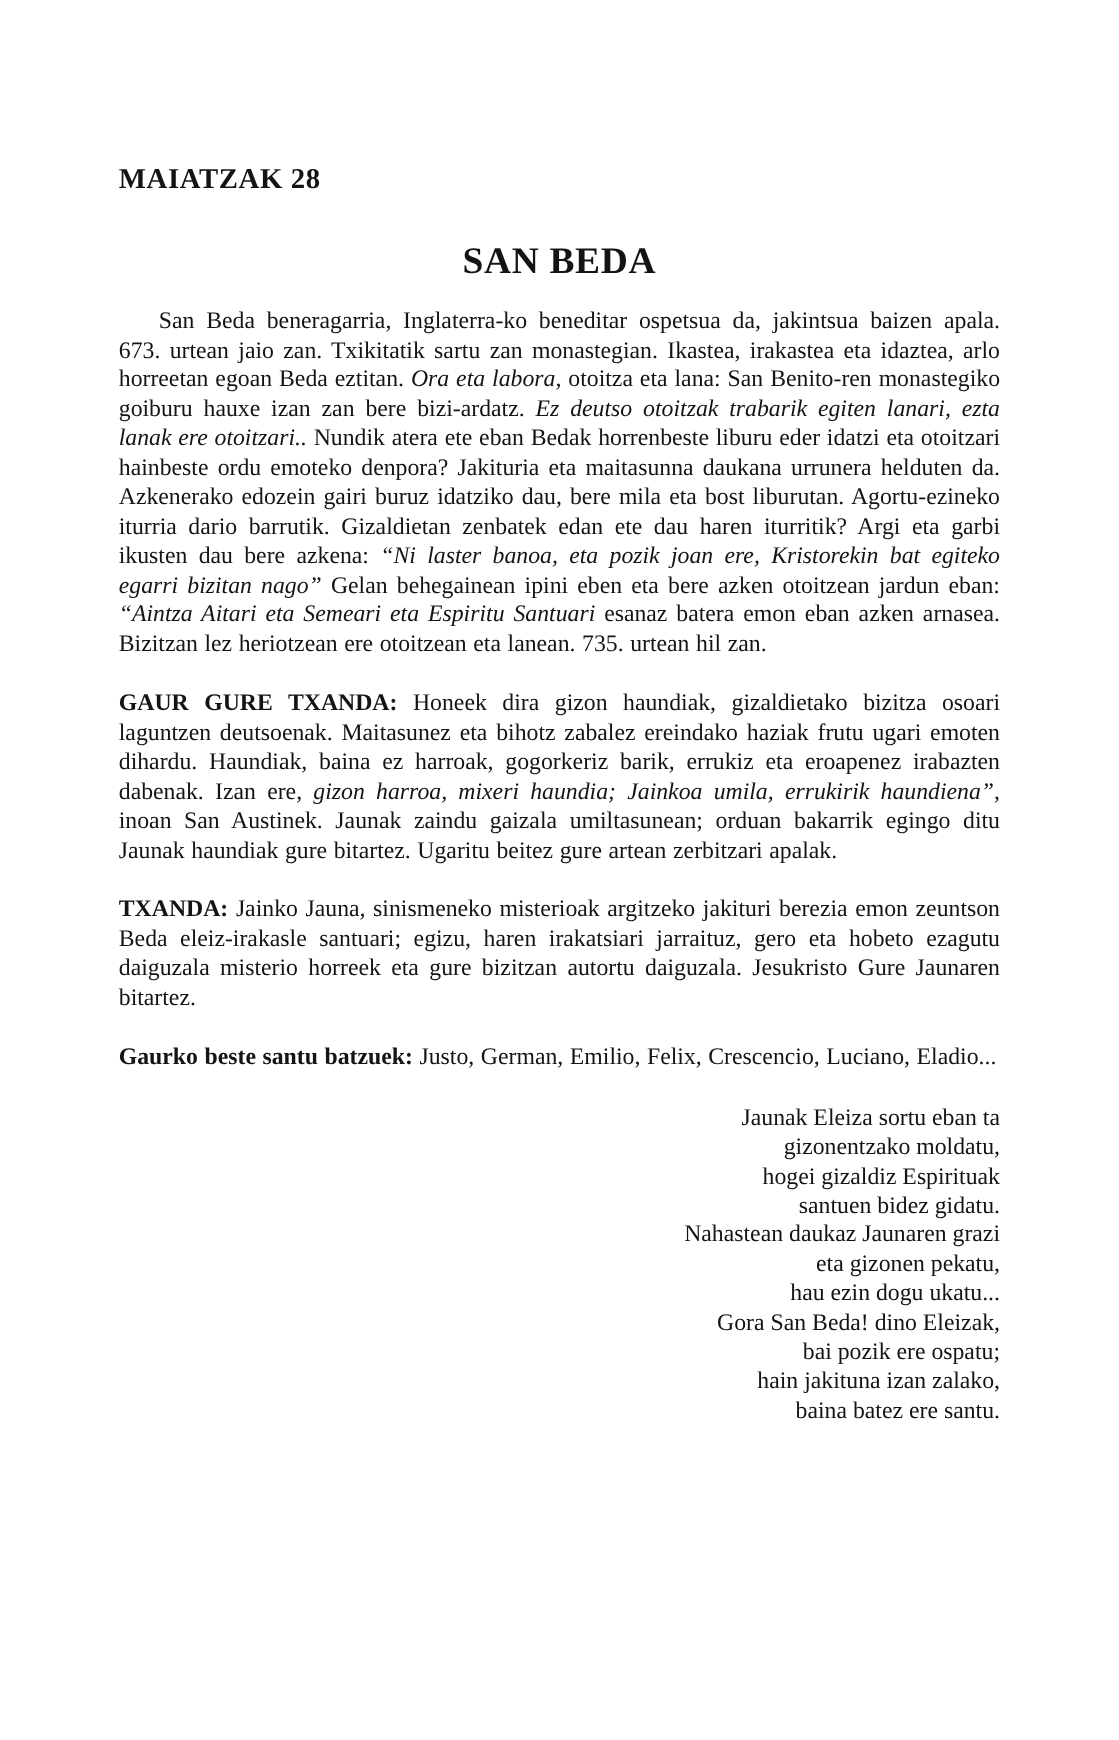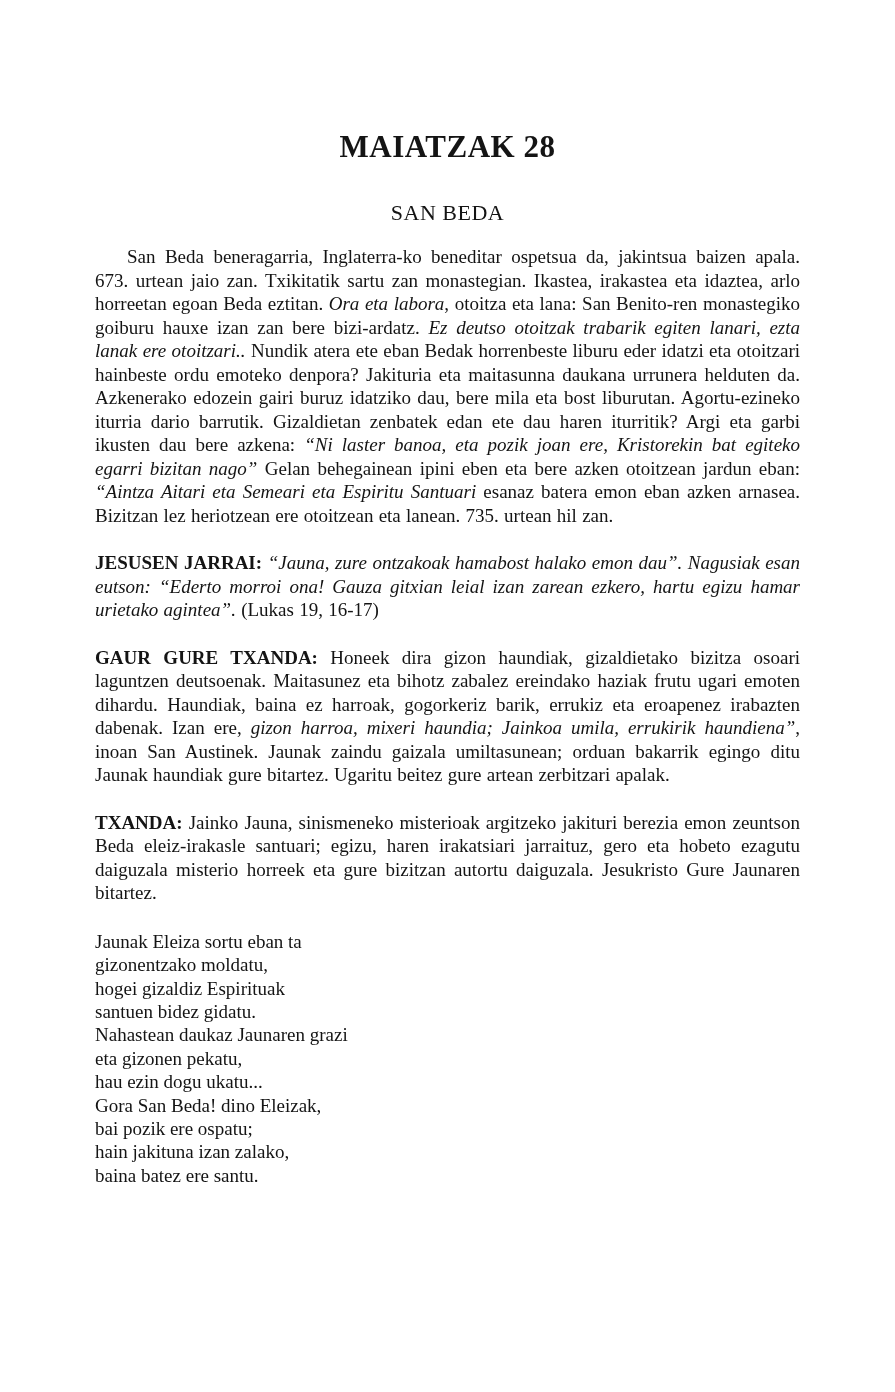--- a/index.html
+++ b/index.html
@@ -14,64 +14,63 @@
     margin: 0 auto;
     background: #ffffff;
     box-sizing: border-box;
     padding: 130px 95px 0 95px;
     font-family: "Liberation Serif", "DejaVu Serif", serif;
     color: #141414;
     overflow: hidden;
   }
   .heading-date {
     margin: 0;
-    text-align: center;
-    font-size: 31px;
+    font-size: 23px;
     font-weight: bold;
     letter-spacing: 0.5px;
     line-height: 1.1;
   }
   .heading-saint {
     margin: 37px 0 0 0;
     text-align: center;
-    font-size: 22px;
-    font-weight: normal;
+    font-size: 30px;
+    font-weight: bold;
     letter-spacing: 0.5px;
     line-height: 1.1;
   }
   .body-par {
     margin: 24px 0 0 0;
     font-size: 19px;
     line-height: 23.5px;
     text-align: justify;
     word-spacing: 0.5px;
   }
   .body-par.first {
     margin-top: 20px;
     text-indent: 32px;
   }
   .bold { font-weight: bold; }
   .italic { font-style: italic; margin-top: 33px; }
   .verse {
     margin: 25px 0 0 0;
     font-size: 19px;
     line-height: 23.4px;
-    text-align: left;
+    text-align: right;
   }
 </style>
 </head>
 <body>
 
 <main class="page">
   <h1 class="heading-date">MAIATZAK 28</h1>
   <h2 class="heading-saint">SAN BEDA</h2>
 
   <p class="body-par first"><span>San Beda beneragarria, Inglaterra-ko beneditar ospetsua da, jakintsua baizen apala. 673. urtean jaio zan. Txikitatik sartu zan monastegian. Ikastea, irakastea eta idaztea, arlo horreetan egoan Beda eztitan. </span><span class="italic">Ora eta labora</span><span>, otoitza eta lana: San Benito-ren monastegiko goiburu hauxe izan zan bere bizi-ardatz. </span><span class="italic">Ez deutso otoitzak trabarik egiten lanari, ezta lanak ere otoitzari..</span><span> Nundik atera ete eban Bedak horrenbeste liburu eder idatzi eta otoitzari hainbeste ordu emoteko denpora? Jakituria eta maitasunna daukana urrunera helduten da. Azkenerako edozein gairi buruz idatziko dau, bere mila eta bost liburutan. Agortu-ezineko iturria dario barrutik. Gizaldietan zenbatek edan ete dau haren iturritik? Argi eta garbi ikusten dau bere azkena: </span><span class="italic">“Ni laster banoa, eta pozik joan ere, Kristorekin bat egiteko egarri bizitan nago”</span><span> Gelan behegainean ipini eben eta bere azken otoitzean jardun eban: </span><span class="italic">“Aintza Aitari eta Semeari eta Espiritu Santuari</span><span> esanaz batera emon eban azken arnasea. Bizitzan lez heriotzean ere otoitzean eta lanean. 735. urtean hil zan.</span></p>
 
-  <p class="body-par"><span class="bold">JESUSEN JARRAI: </span><span class="italic">“Jauna, zure ontzakoak hamabost halako emon dau”. Nagusiak esan eutson: “Ederto morroi ona! Gauza gitxian leial izan zarean ezkero, hartu egizu hamar urietako agintea”. </span><span>(Lukas 19, 16-17)</span></p>
 
   <p class="body-par"><span class="bold">GAUR GURE TXANDA: </span><span>Honeek dira gizon haundiak, gizaldietako bizitza osoari laguntzen deutsoenak. Maitasunez eta bihotz zabalez ereindako haziak frutu ugari emoten dihardu. Haundiak, baina ez harroak, gogorkeriz barik, errukiz eta eroapenez irabazten dabenak. Izan ere, </span><span class="italic">gizon harroa, mixeri haundia; Jainkoa umila, errukirik haundiena”</span><span>, inoan San Austinek. Jaunak zaindu gaizala umiltasunean; orduan bakarrik egingo ditu Jaunak haundiak gure bitartez. Ugaritu beitez gure artean zerbitzari apalak.</span></p>
 
   <p class="body-par"><span class="bold">TXANDA: </span><span>Jainko Jauna, sinismeneko misterioak argitzeko jakituri berezia emon zeuntson Beda eleiz-irakasle santuari; egizu, haren irakatsiari jarraituz, gero eta hobeto ezagutu daiguzala misterio horreek eta gure bizitzan autortu daiguzala. Jesukristo Gure Jaunaren bitartez.</span></p>
 
+  <p class="body-par"><span class="bold">Gaurko beste santu batzuek: </span><span>Justo, German, Emilio, Felix, Crescencio, Luciano, Eladio...</span></p>
 
   <div class="verse">Jaunak Eleiza sortu eban ta<br>gizonentzako moldatu,<br>hogei gizaldiz Espirituak<br>santuen bidez gidatu.<br>Nahastean daukaz Jaunaren grazi<br>eta gizonen pekatu,<br>hau ezin dogu ukatu...<br>Gora San Beda! dino Eleizak,<br>bai pozik ere ospatu;<br>hain jakituna izan zalako,<br>baina batez ere santu.</div>
 </main>
 
 </body></html>

